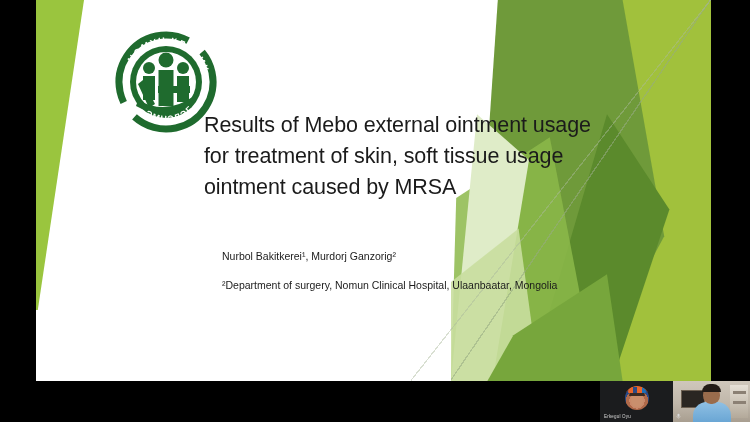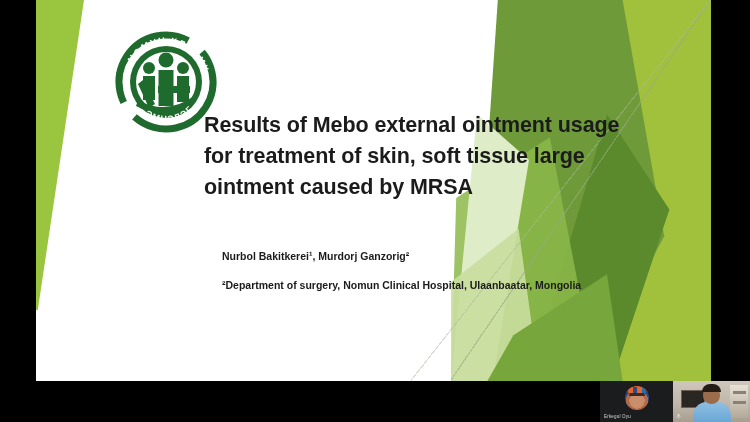--- a/index.html
+++ b/index.html
@@ -41,28 +41,28 @@
     background:linear-gradient(to bottom right, transparent 49.8%, rgba(170,185,155,.45) 49.8%, rgba(170,185,155,.45) 50.05%, transparent 50.05%);
   }
 
   
   .logo{position:absolute;left:72px;top:24px;width:116px;height:116px;}
   .logo svg{display:block;width:116px;height:116px;}
 
   
   .title{
     position:absolute;left:168px;top:110px;width:400px;
-    font-size:21.5px;font-weight:bold;color:#1b1b1b;line-height:1.44;
+    font-size:21.5px;font-weight:normal;color:#1b1b1b;line-height:1.44;
     letter-spacing:-0.1px;
   }
   .title div{white-space:nowrap;}
 
   .authors{
     position:absolute;left:186px;top:250px;width:430px;
-    font-size:10.5px;font-weight:bold;color:#1b1b1b;
+    font-size:10.5px;font-weight:normal;color:#1b1b1b;
   }
   .authors .ln{margin-bottom:17px;white-space:nowrap;}
 
   
   #tiles{position:absolute;left:600px;top:381px;width:150px;height:41px;}
   .tile{position:absolute;top:0;height:41px;overflow:hidden;}
 
   .tile-a{left:0;width:73px;background:#1b1c1e;}
   .avatar{
     position:absolute;left:25px;top:5px;width:24px;height:24px;border-radius:50%;
@@ -160,21 +160,21 @@
           <textPath href="#arcTop" startOffset="16%">НОМУН КЛИНИК</textPath>
         </text>
         <text font-family="Liberation Sans, sans-serif" font-size="9" font-weight="bold" fill="#ffffff" letter-spacing="1.4">
           <textPath href="#arcBot" startOffset="30%">ЭМНЭЛЭГ</textPath>
         </text>
       </svg>
     </div>
 
     <div class="title">
       <div>Results of Mebo external ointment usage</div>
-      <div>for treatment of skin, soft tissue large</div>
+      <div>for treatment of skin, soft tissue usage</div>
       <div>ointment caused by MRSA</div>
     </div>
 
     <div class="authors">
       <div class="ln">Nurbol Bakitkerei¹, Murdorj Ganzorig²</div>
       <div class="ln">²Department of surgery, Nomun Clinical Hospital, Ulaanbaatar, Mongolia</div>
     </div>
 
   </div>
 

